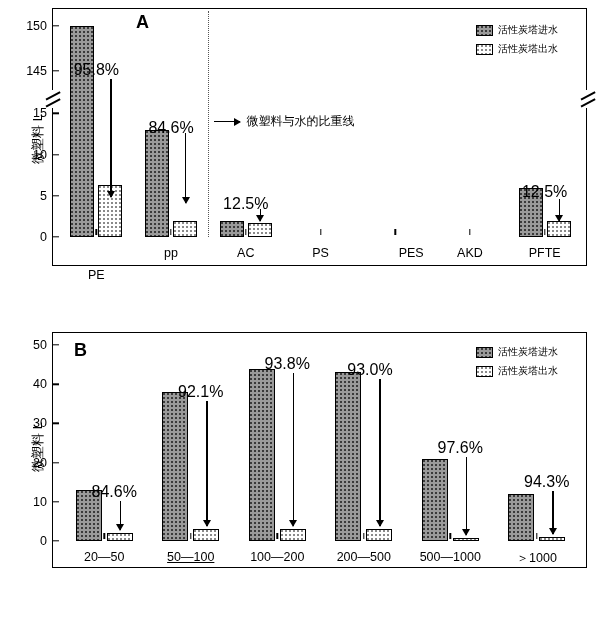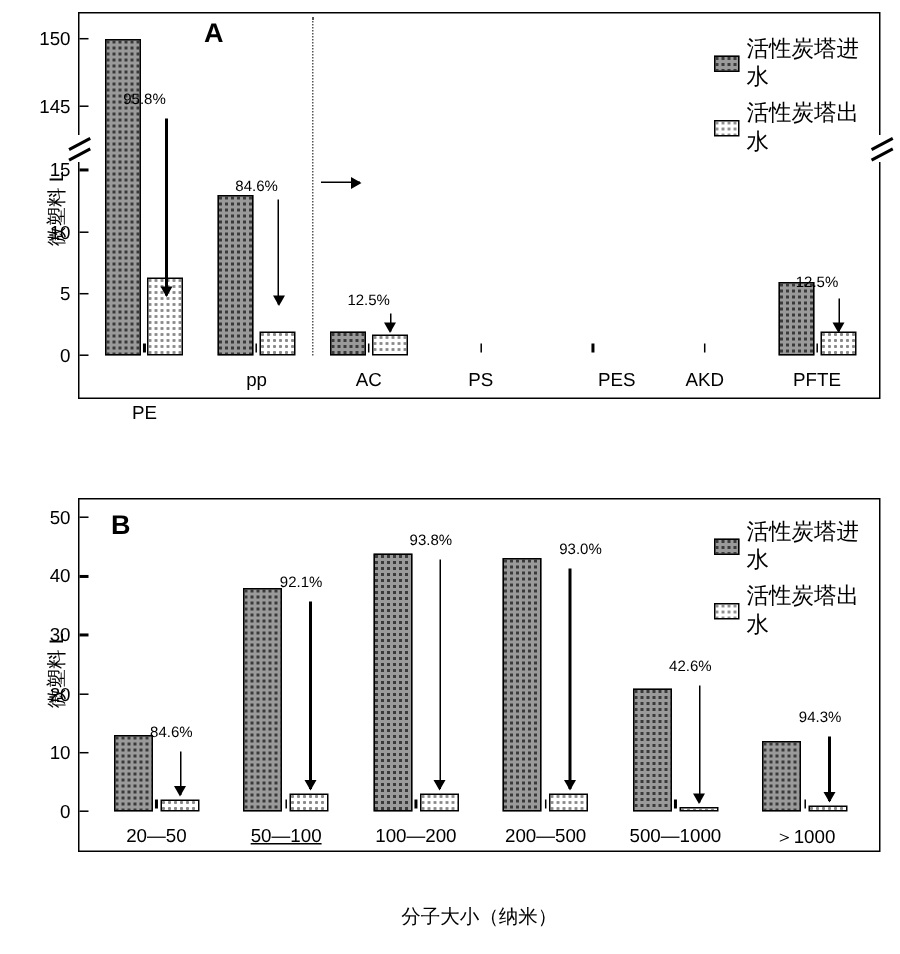--- a/index.html
+++ b/index.html
@@ -107,21 +107,21 @@
   }
   .bar.open {
     background-color: #ffffff;
     background-image:
       radial-gradient(circle at 1px 1px, #8a8a8a 0.9px, transparent 1.1px);
     background-size: 4px 4px;
   }
   
   .pct {
     position: absolute;
-    font-size: 10px;
+    font-size: 16px;
     white-space: nowrap;
     transform: translateX(-50%);
   }
   .arrow {
     position: absolute;
     width: 1.3px;
     background: #000;
   }
   .arrow::after {
     content: "";
@@ -129,21 +129,21 @@
     left: 50%;
     bottom: -1px;
     transform: translateX(-50%);
     border-left: 4.5px solid transparent;
     border-right: 4.5px solid transparent;
     border-top: 7px solid #000;
   }
   
   .legend {
     position: absolute;
-    font-size: 15px;
+    font-size: 10px;
   }
   .legend-row {
     display: flex;
     align-items: center;
     margin-bottom: 5px;
   }
   .legend-swatch {
     width: 17px;
     height: 11px;
     border: 1.2px solid #000;
@@ -257,20 +257,21 @@
         <div class="xtickmark" style="left: 416.929px; bottom: 30px;"></div>
         <div class="xlabel-item" style="left: 416.929px; top: 237px;">AKD</div>
         <div class="xtickmark" style="left: 491.643px; bottom: 30px;"></div>
         <div class="xlabel-item" style="left: 491.643px; top: 237px;">PFTE</div>
         <div class="bar filled" style="left: 465.643px; width: 24px; top: 178.5px; height: 49.5px; bottom: auto;"></div>
         <div class="bar open" style="left: 493.643px; width: 24px; top: 211.5px; height: 16.5px; bottom: auto;"></div>
         <div class="pct" style="left: 491.643px; top: 174px;">12.5%</div>
         <div class="arrow" style="left: 505.643px; top: 190px; height: 22px;"></div>
         <div class="vdash" style="left: 155.429px; top: 2px; height: 226px;"></div>
         <div class="ratio-arrow" style="left: 161.429px; top: 112px; width: 26px;"></div>
+        <div class="ratio-note" style="left: 193.429px; top: 104px;">微塑料与水的比重线</div>
         <div class="legend" style="left: 423px; top: 14px;">
           <div class="legend-row">
             <div class="legend-swatch filled"></div>
             <span>活性炭塔进水</span>
           </div>
           <div class="legend-row">
             <div class="legend-swatch open"></div>
             <span>活性炭塔出水</span>
           </div>
         </div>
@@ -308,43 +309,42 @@
         <div class="xtickmark" style="left: 224.25px; bottom: 28px;"></div>
         <div class="xlabel-item" style="left: 224.25px; top: 217px;">100—200</div>
         <div class="bar filled" style="left: 195.75px; width: 26px; top: 35.52px; height: 172.48px; bottom: auto;"></div>
         <div class="bar open" style="left: 226.75px; width: 26px; top: 196.24px; height: 11.76px; bottom: auto;"></div>
         <div class="pct" style="left: 234.25px; top: 22px;">93.8%</div>
         <div class="arrow" style="left: 239.75px; top: 40px; height: 153.24px;"></div>
         <div class="xtickmark" style="left: 310.75px; bottom: 28px;"></div>
         <div class="xlabel-item" style="left: 310.75px; top: 217px;">200—500</div>
         <div class="bar filled" style="left: 282.25px; width: 26px; top: 39.44px; height: 168.56px; bottom: auto;"></div>
         <div class="bar open" style="left: 313.25px; width: 26px; top: 196.24px; height: 11.76px; bottom: auto;"></div>
-        <div class="pct" style="left: 334px; top: 28px;">93.0%</div>
+        <div class="pct" style="left: 317px; top: 28px;">93.0%</div>
         <div class="arrow" style="left: 326.25px; top: 46px; height: 147.24px;"></div>
         <div class="xtickmark" style="left: 397.25px; bottom: 28px;"></div>
         <div class="xlabel-item" style="left: 397.25px; top: 217px;">500—1000</div>
         <div class="bar filled" style="left: 368.75px; width: 26px; top: 125.68px; height: 82.32px; bottom: auto;"></div>
         <div class="bar open" style="left: 399.75px; width: 26px; top: 205.256px; height: 3px; bottom: auto;"></div>
-        <div class="pct" style="left: 407.25px; top: 106px;">42.6%</div>
+        <div class="pct" style="left: 407.25px; top: 106px;">97.6%</div>
         <div class="arrow" style="left: 412.75px; top: 124px; height: 78.256px;"></div>
         <div class="xtickmark" style="left: 483.75px; bottom: 28px;"></div>
         <div class="xlabel-item" style="left: 483.75px; top: 217px;">＞1000</div>
         <div class="bar filled" style="left: 455.25px; width: 26px; top: 160.96px; height: 47.04px; bottom: auto;"></div>
         <div class="bar open" style="left: 486.25px; width: 26px; top: 204.08px; height: 3.92px; bottom: auto;"></div>
         <div class="pct" style="left: 493.75px; top: 140px;">94.3%</div>
         <div class="arrow" style="left: 499.25px; top: 158px; height: 43.08px;"></div>
         <div class="legend" style="left: 423px; top: 12px;">
           <div class="legend-row">
             <div class="legend-swatch filled"></div>
             <span>活性炭塔进水</span>
           </div>
           <div class="legend-row">
             <div class="legend-swatch open"></div>
             <span>活性炭塔出水</span>
           </div>
         </div>
       </div>
   </div>
   <div class="panel-letter" id="letterB" style="left:74px; top:340px;">B</div>
-  <div class="axis-title-x" id="xtitleB" style="left:52px; top:602px; width:535px;">分子大小（纳米）</div>
   <div class="axis-title-y" id="ytitleB" style="left:-22px; top:438px; width:120px; text-align:center; transform:rotate(-90deg);">微塑料  L</div>
 
 </div>
 
 </body></html>

